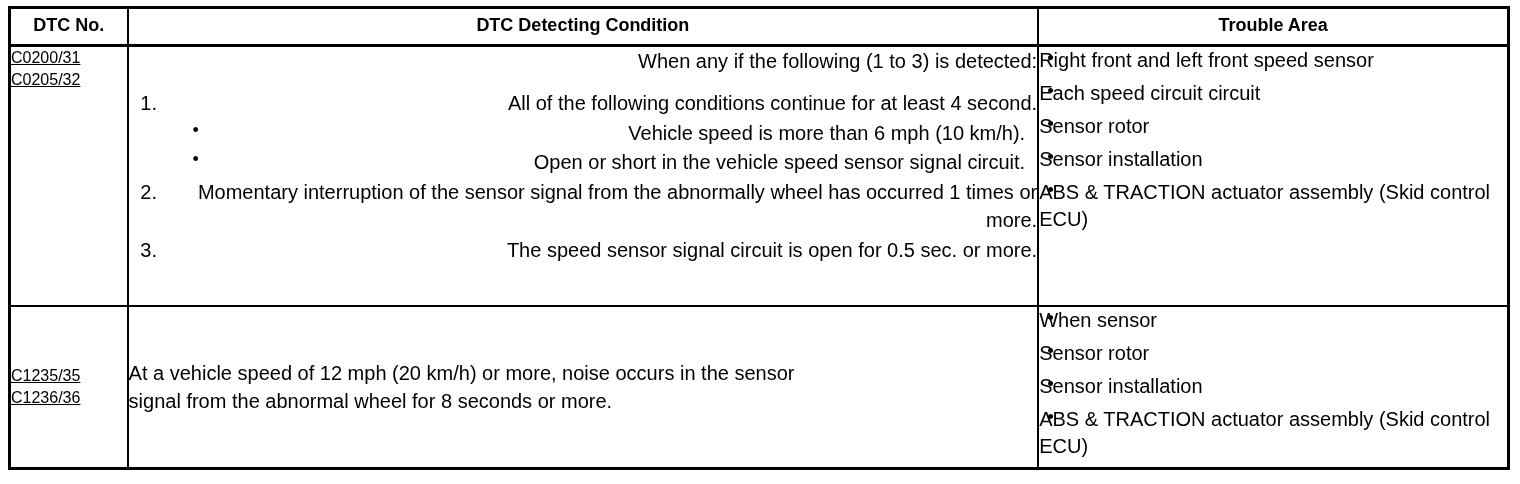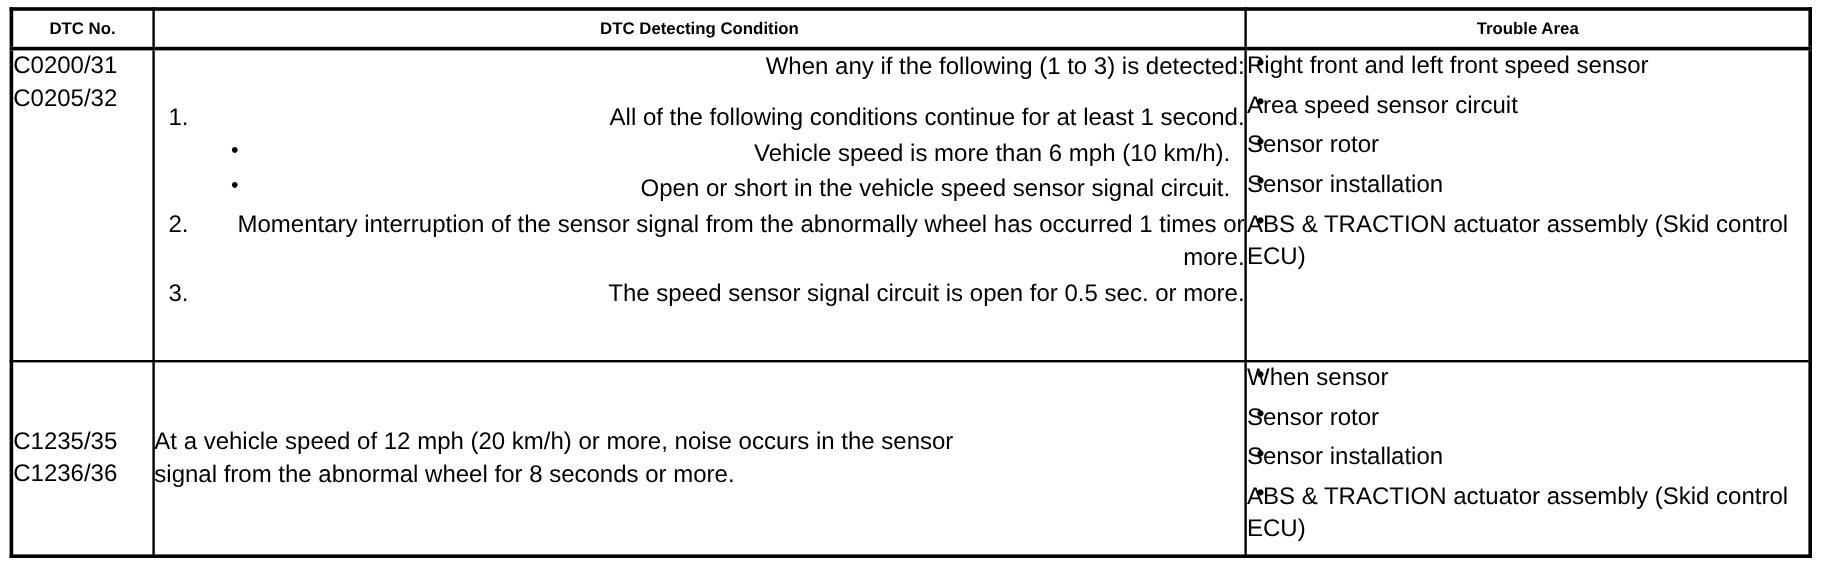--- a/index.html
+++ b/index.html
@@ -28,36 +28,37 @@
     border: 3px solid #000;
   }
   table.dtc th, table.dtc td {
     border: 2px solid #000;
     vertical-align: top;
     padding: 0;
   }
   table.dtc thead th {
     border-bottom: 3px solid #000;
     text-align: center;
-    font-size: 14px;
+    font-size: 18px;
     font-weight: bold;
     padding: 6px 4px 8px 4px;
     vertical-align: middle;
   }
   col.c-dtc { width: 118px; }
   col.c-cond { width: 910px; }
   col.c-trouble { width: 470px; }
 
   td.dtc-no {
     text-align: left;
     vertical-align: middle;
-    font-size: 20px;
+    font-size: 16px;
     padding: 4px 2px 4px 4px;
     line-height: 1.35;
     white-space: nowrap;
+    text-decoration: underline;
   }
   td.cond {
     font-size: 20px;
     line-height: 1.4;
     padding: 10px 8px 12px 10px;
   }
   td.trouble {
     font-size: 20px;
     line-height: 1.35;
     padding: 10px 8px 10px 12px;
@@ -135,34 +136,34 @@
     <tbody>
       <tr class="row1">
         <td class="dtc-no">
           <span class="nowrap-line">C0200/31</span>
           <span class="nowrap-line">C0205/32</span>
         </td>
         <td class="cond r1-cond-cell">
           <p class="intro">When any if the following (1 to 3) is detected:</p>
           <ol class="steps">
             <li>
-              <span>All of the following conditions continue for at least 1 second.</span>
+              <span>All of the following conditions continue for at least 4 second.</span>
               <ul class="subbullets">
                 <li>Vehicle speed is more than 6 mph (10 km/h).</li>
                 <li>Open or short in the vehicle speed sensor signal circuit.</li>
               </ul>
             </li>
             <li>Momentary interruption of the sensor signal from the abnormally wheel has occurred 1 times or more.</li>
             <li>The speed sensor signal circuit is open for 0.5 sec. or more.</li>
           </ol>
         </td>
         <td class="trouble">
           <ul class="trouble-list">
             <li>Right front and left front speed sensor</li>
-            <li>Area speed sensor circuit</li>
+            <li>Each speed circuit circuit</li>
             <li>Sensor rotor</li>
             <li>Sensor installation</li>
             <li>ABS &amp; TRACTION actuator assembly (Skid control ECU)</li>
           </ul>
         </td>
       </tr>
       <tr class="row2">
         <td class="dtc-no">
           <span class="nowrap-line">C1235/35</span>
           <span class="nowrap-line">C1236/36</span>

